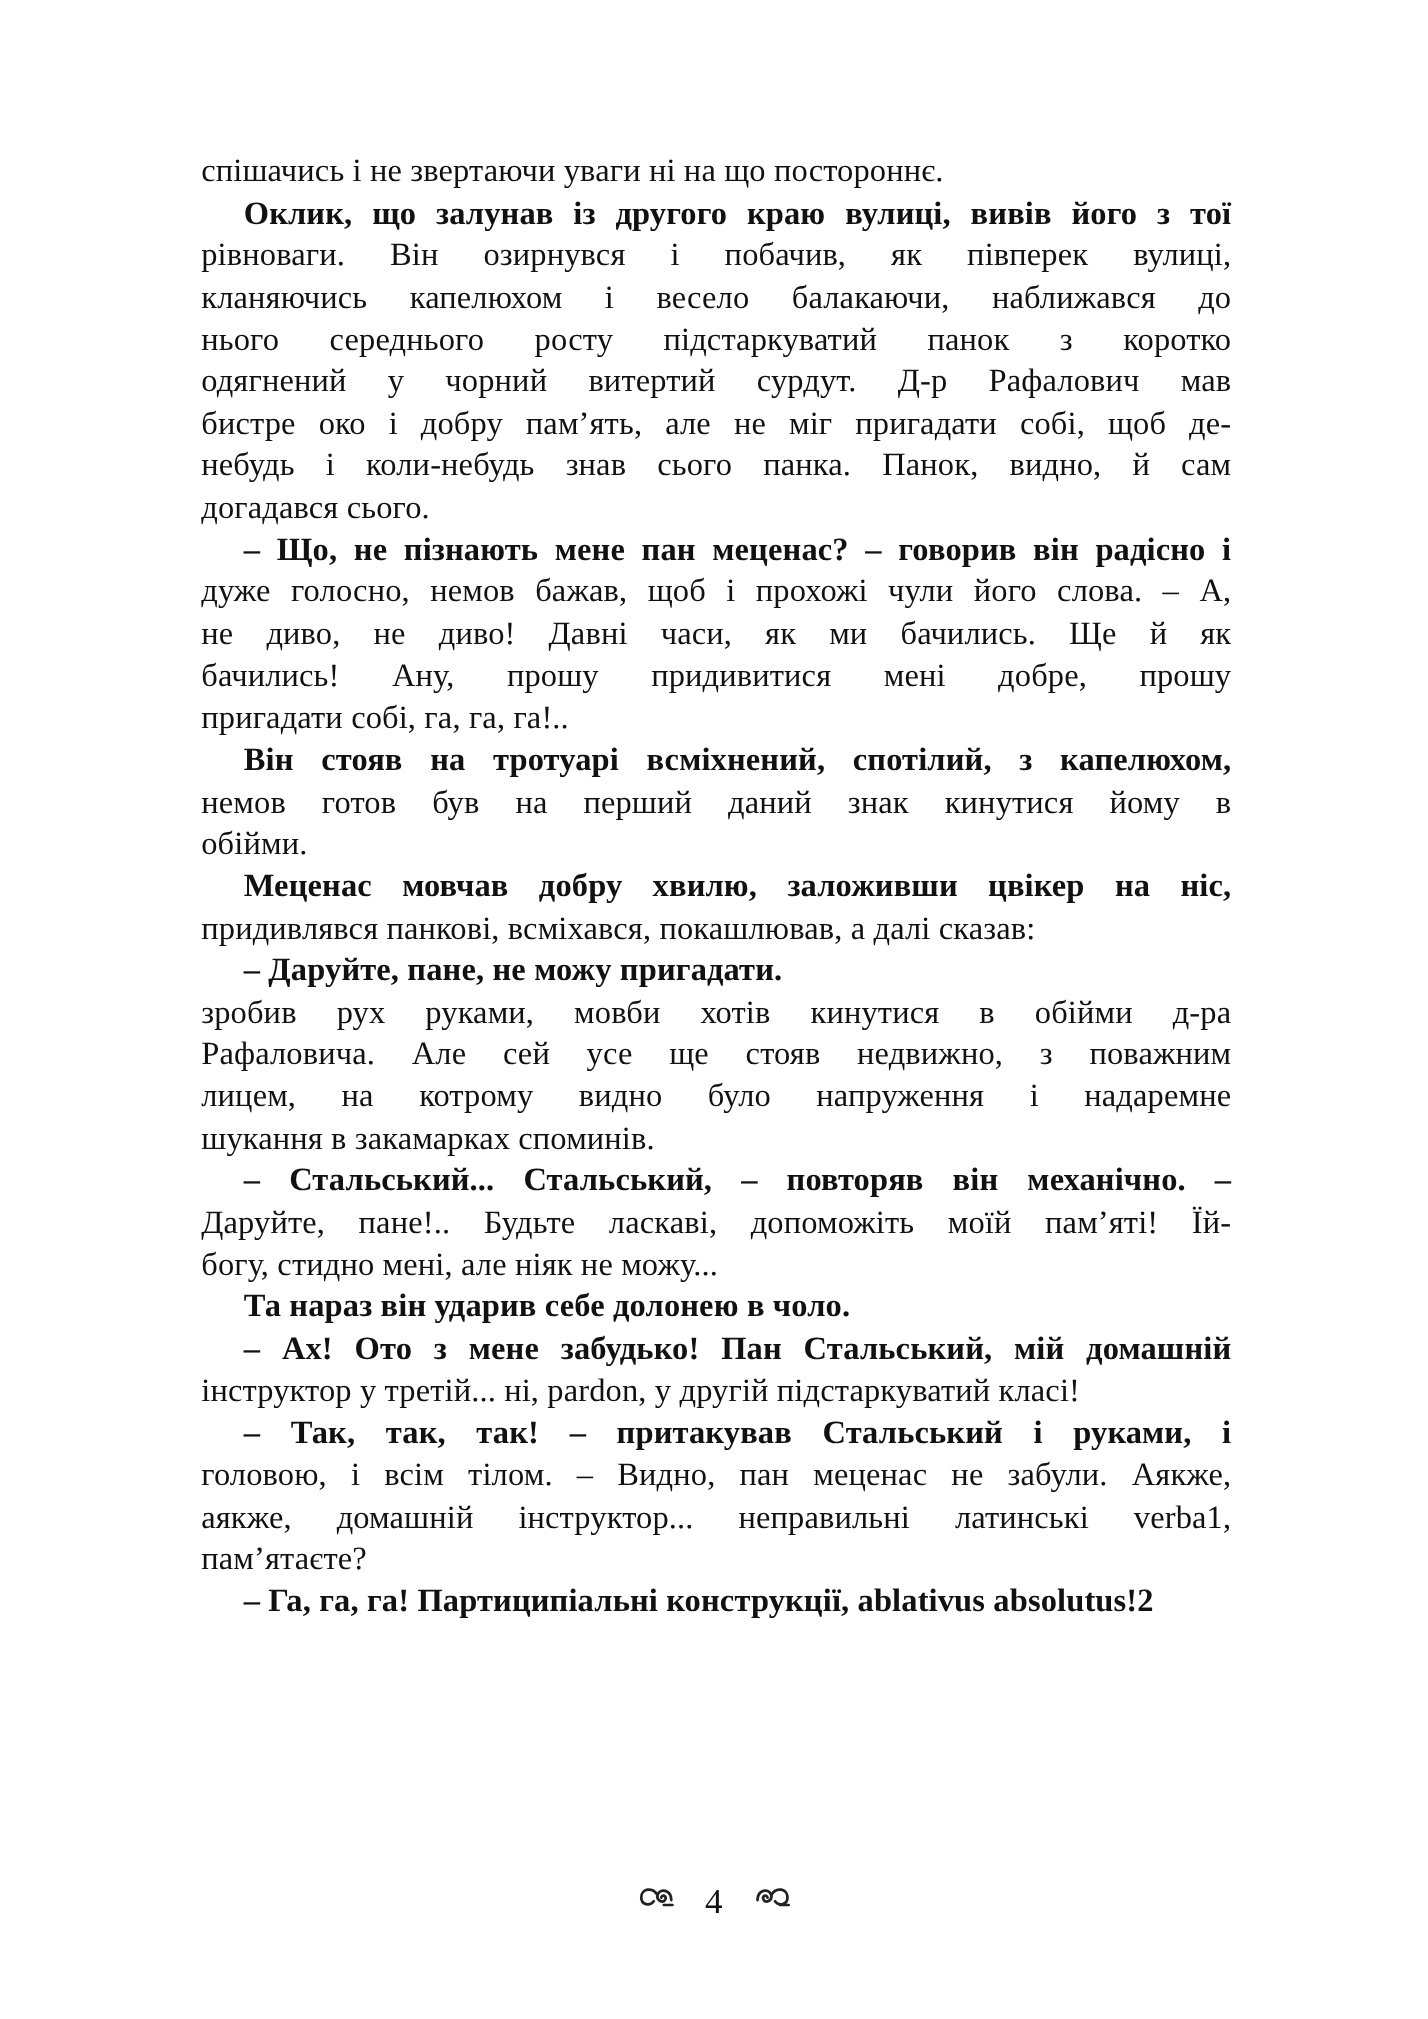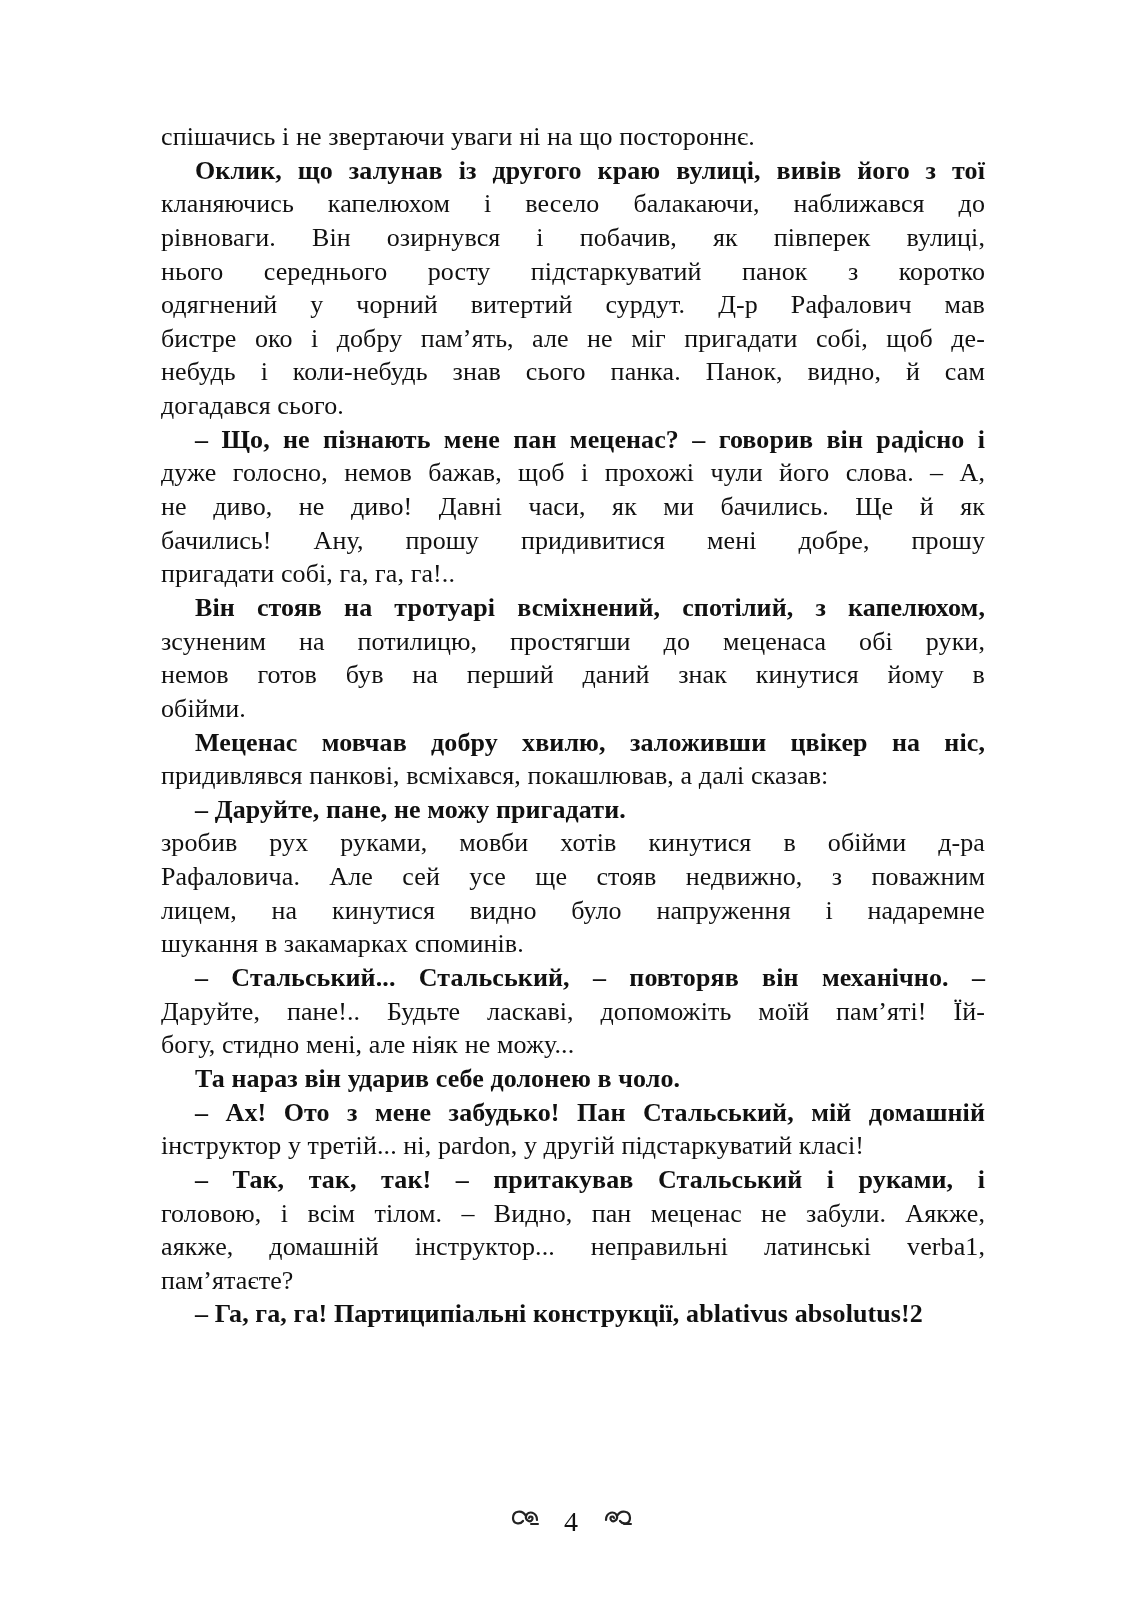--- a/index.html
+++ b/index.html
@@ -82,52 +82,51 @@
 </head>
 <body>
 
 <div class="page">
   <div class="text-block" id="text-block">
       <div class="para">
         <span class="line last">спішачись і не звертаючи уваги ні на що постороннє.</span>
       </div>
       <div class="para">
         <span class="line indent">Оклик, що залунав із другого краю вулиці, вивів його з тої</span>
+        <span class="line">рівноваги. Він озирнувся і побачив, як півперек вулиці,</span>
         <span class="line">кланяючись капелюхом і весело балакаючи, наближався до</span>
-        <span class="line">рівноваги. Він озирнувся і побачив, як півперек вулиці,</span>
         <span class="line">нього середнього росту підстаркуватий панок з коротко</span>
         <span class="line">одягнений у чорний витертий сурдут. Д-р Рафалович мав</span>
         <span class="line">бистре око і добру пам’ять, але не міг пригадати собі, щоб де-</span>
         <span class="line">небудь і коли-небудь знав сього панка. Панок, видно, й сам</span>
         <span class="line last">догадався сього.</span>
       </div>
       <div class="para">
         <span class="line indent">– Що, не пізнають мене пан меценас? – говорив він радісно і</span>
         <span class="line">дуже голосно, немов бажав, щоб і прохожі чули його слова. – А,</span>
         <span class="line">не диво, не диво! Давні часи, як ми бачились. Ще й як</span>
         <span class="line">бачились! Ану, прошу придивитися мені добре, прошу</span>
         <span class="line last">пригадати собі, га, га, га!..</span>
       </div>
       <div class="para">
         <span class="line indent">Він стояв на тротуарі всміхнений, спотілий, з капелюхом,</span>
-        <span class="line">зсуненим на потилицю, простягши до меценаса обі руки,</span>
         <span class="line">немов готов був на перший даний знак кинутися йому в</span>
         <span class="line last">обійми.</span>
       </div>
       <div class="para">
         <span class="line indent">Меценас мовчав добру хвилю, заложивши цвікер на ніс,</span>
         <span class="line last">придивлявся панкові, всміхався, покашлював, а далі сказав:</span>
       </div>
       <div class="para">
         <span class="line indent last">– Даруйте, пане, не можу пригадати.</span>
       </div>
       <div class="para">
         <span class="line">зробив рух руками, мовби хотів кинутися в обійми д-ра</span>
         <span class="line">Рафаловича. Але сей усе ще стояв недвижно, з поважним</span>
-        <span class="line">лицем, на кинутися видно було напруження і надаремне</span>
+        <span class="line">лицем, на котрому видно було напруження і надаремне</span>
         <span class="line last">шукання в закамарках споминів.</span>
       </div>
       <div class="para">
         <span class="line indent">– Стальський... Стальський, – повторяв він механічно. –</span>
         <span class="line">Даруйте, пане!.. Будьте ласкаві, допоможіть моїй пам’яті! Їй-</span>
         <span class="line last">богу, стидно мені, але ніяк не можу...</span>
       </div>
       <div class="para">
         <span class="line indent last">Та нараз він ударив себе долонею в чоло.</span>
       </div>

